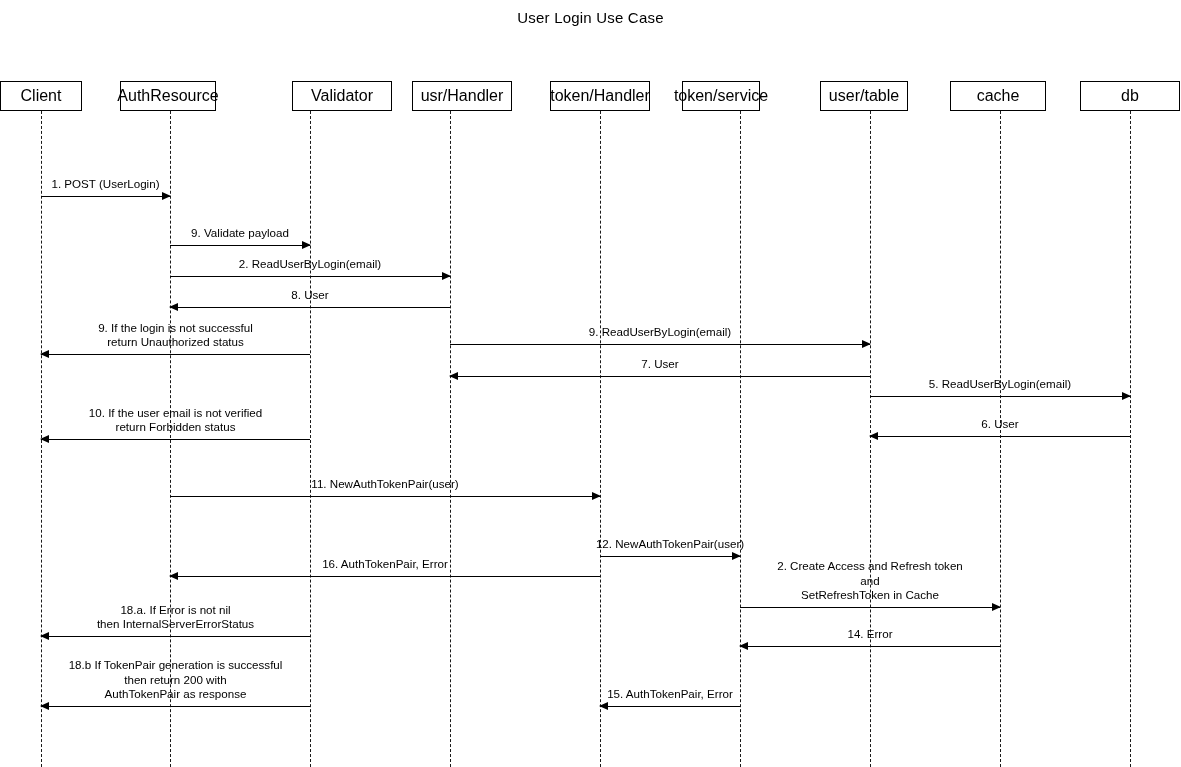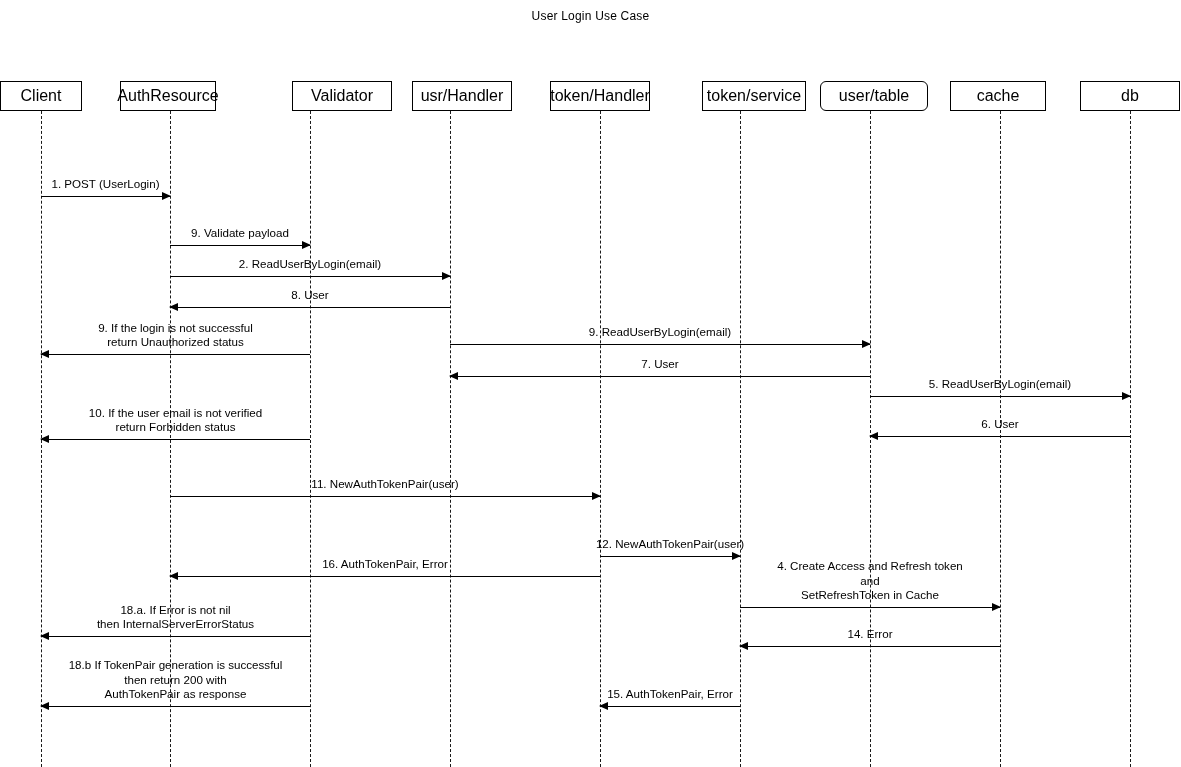--- a/index.html
+++ b/index.html
@@ -19,21 +19,21 @@
     width: 1181px;
     height: 767px;
     background: #ffffff;
   }
   #diagram-title {
     position: absolute;
     left: 0;
     top: 9px;
     width: 1181px;
     text-align: center;
-    font-size: 12px;
+    font-size: 15px;
     color: #000000;
     letter-spacing: 0.2px;
   }
   .lifeline-box {
     position: absolute;
     box-sizing: border-box;
     height: 30px;
     border: 1px solid #000000;
     background: #ffffff;
     display: flex;
@@ -105,23 +105,23 @@
       <div class="lifeline-box" style="left: 0px; top: 81px; width: 82px;">Client</div>
       <div class="lifeline-line" style="left: 170px; top: 111px; height: 656px;"></div>
       <div class="lifeline-box" style="left: 120px; top: 81px; width: 96px;">AuthResource</div>
       <div class="lifeline-line" style="left: 310px; top: 111px; height: 656px;"></div>
       <div class="lifeline-box" style="left: 260px; top: 81px; width: 100px; margin-left: 32px;">Validator</div>
       <div class="lifeline-line" style="left: 450px; top: 111px; height: 656px;"></div>
       <div class="lifeline-box" style="left: 400px; top: 81px; width: 100px; margin-left: 12px;">usr/Handler</div>
       <div class="lifeline-line" style="left: 600px; top: 111px; height: 656px;"></div>
       <div class="lifeline-box" style="left: 550px; top: 81px; width: 100px;">token/Handler</div>
       <div class="lifeline-line" style="left: 740px; top: 111px; height: 656px;"></div>
-      <div class="lifeline-box" style="left: 702px; top: 81px; width: 104px;">token/service</div>
+      <div class="lifeline-box" style="left: 682px; top: 81px; width: 78px;">token/service</div>
       <div class="lifeline-line" style="left: 870px; top: 111px; height: 656px;"></div>
-      <div class="lifeline-box" style="left: 820px; top: 81px; width: 108px; border-radius: 6px;">user/table</div>
+      <div class="lifeline-box" style="left: 820px; top: 81px; width: 88px;">user/table</div>
       <div class="lifeline-line" style="left: 1000px; top: 111px; height: 656px;"></div>
       <div class="lifeline-box" style="left: 950px; top: 81px; width: 96px; text-align: center;">cache</div>
       <div class="lifeline-line" style="left: 1130px; top: 111px; height: 656px;"></div>
       <div class="lifeline-box" style="left: 1080px; top: 81px; width: 100px;">db</div>
     </div>
   <div id="messages-layer">
       <div class="msg right" style="left: 41px; top: 196px; width: 129px;">
         <div class="line"></div>
         <div class="head"></div>
         <div class="label wide">1. POST (UserLogin)</div>
@@ -184,21 +184,21 @@
         <div class="label wide">12. NewAuthTokenPair(user)</div>
       </div>
       <div class="msg left" style="left: 170px; top: 576px; width: 430px;">
         <div class="line"></div>
         <div class="head"></div>
         <div class="label">16. AuthTokenPair, Error</div>
       </div>
       <div class="msg right" style="left: 740px; top: 607px; width: 260px;">
         <div class="line"></div>
         <div class="head"></div>
-        <div class="label">4. Create Access and Refresh token
+        <div class="label">2. Create Access and Refresh token
 and
 SetRefreshToken in Cache</div>
       </div>
       <div class="msg left" style="left: 41px; top: 636px; width: 269px;">
         <div class="line"></div>
         <div class="head"></div>
         <div class="label">18.a. If Error is not nil
 then InternalServerErrorStatus</div>
       </div>
       <div class="msg left" style="left: 740px; top: 646px; width: 260px;">

